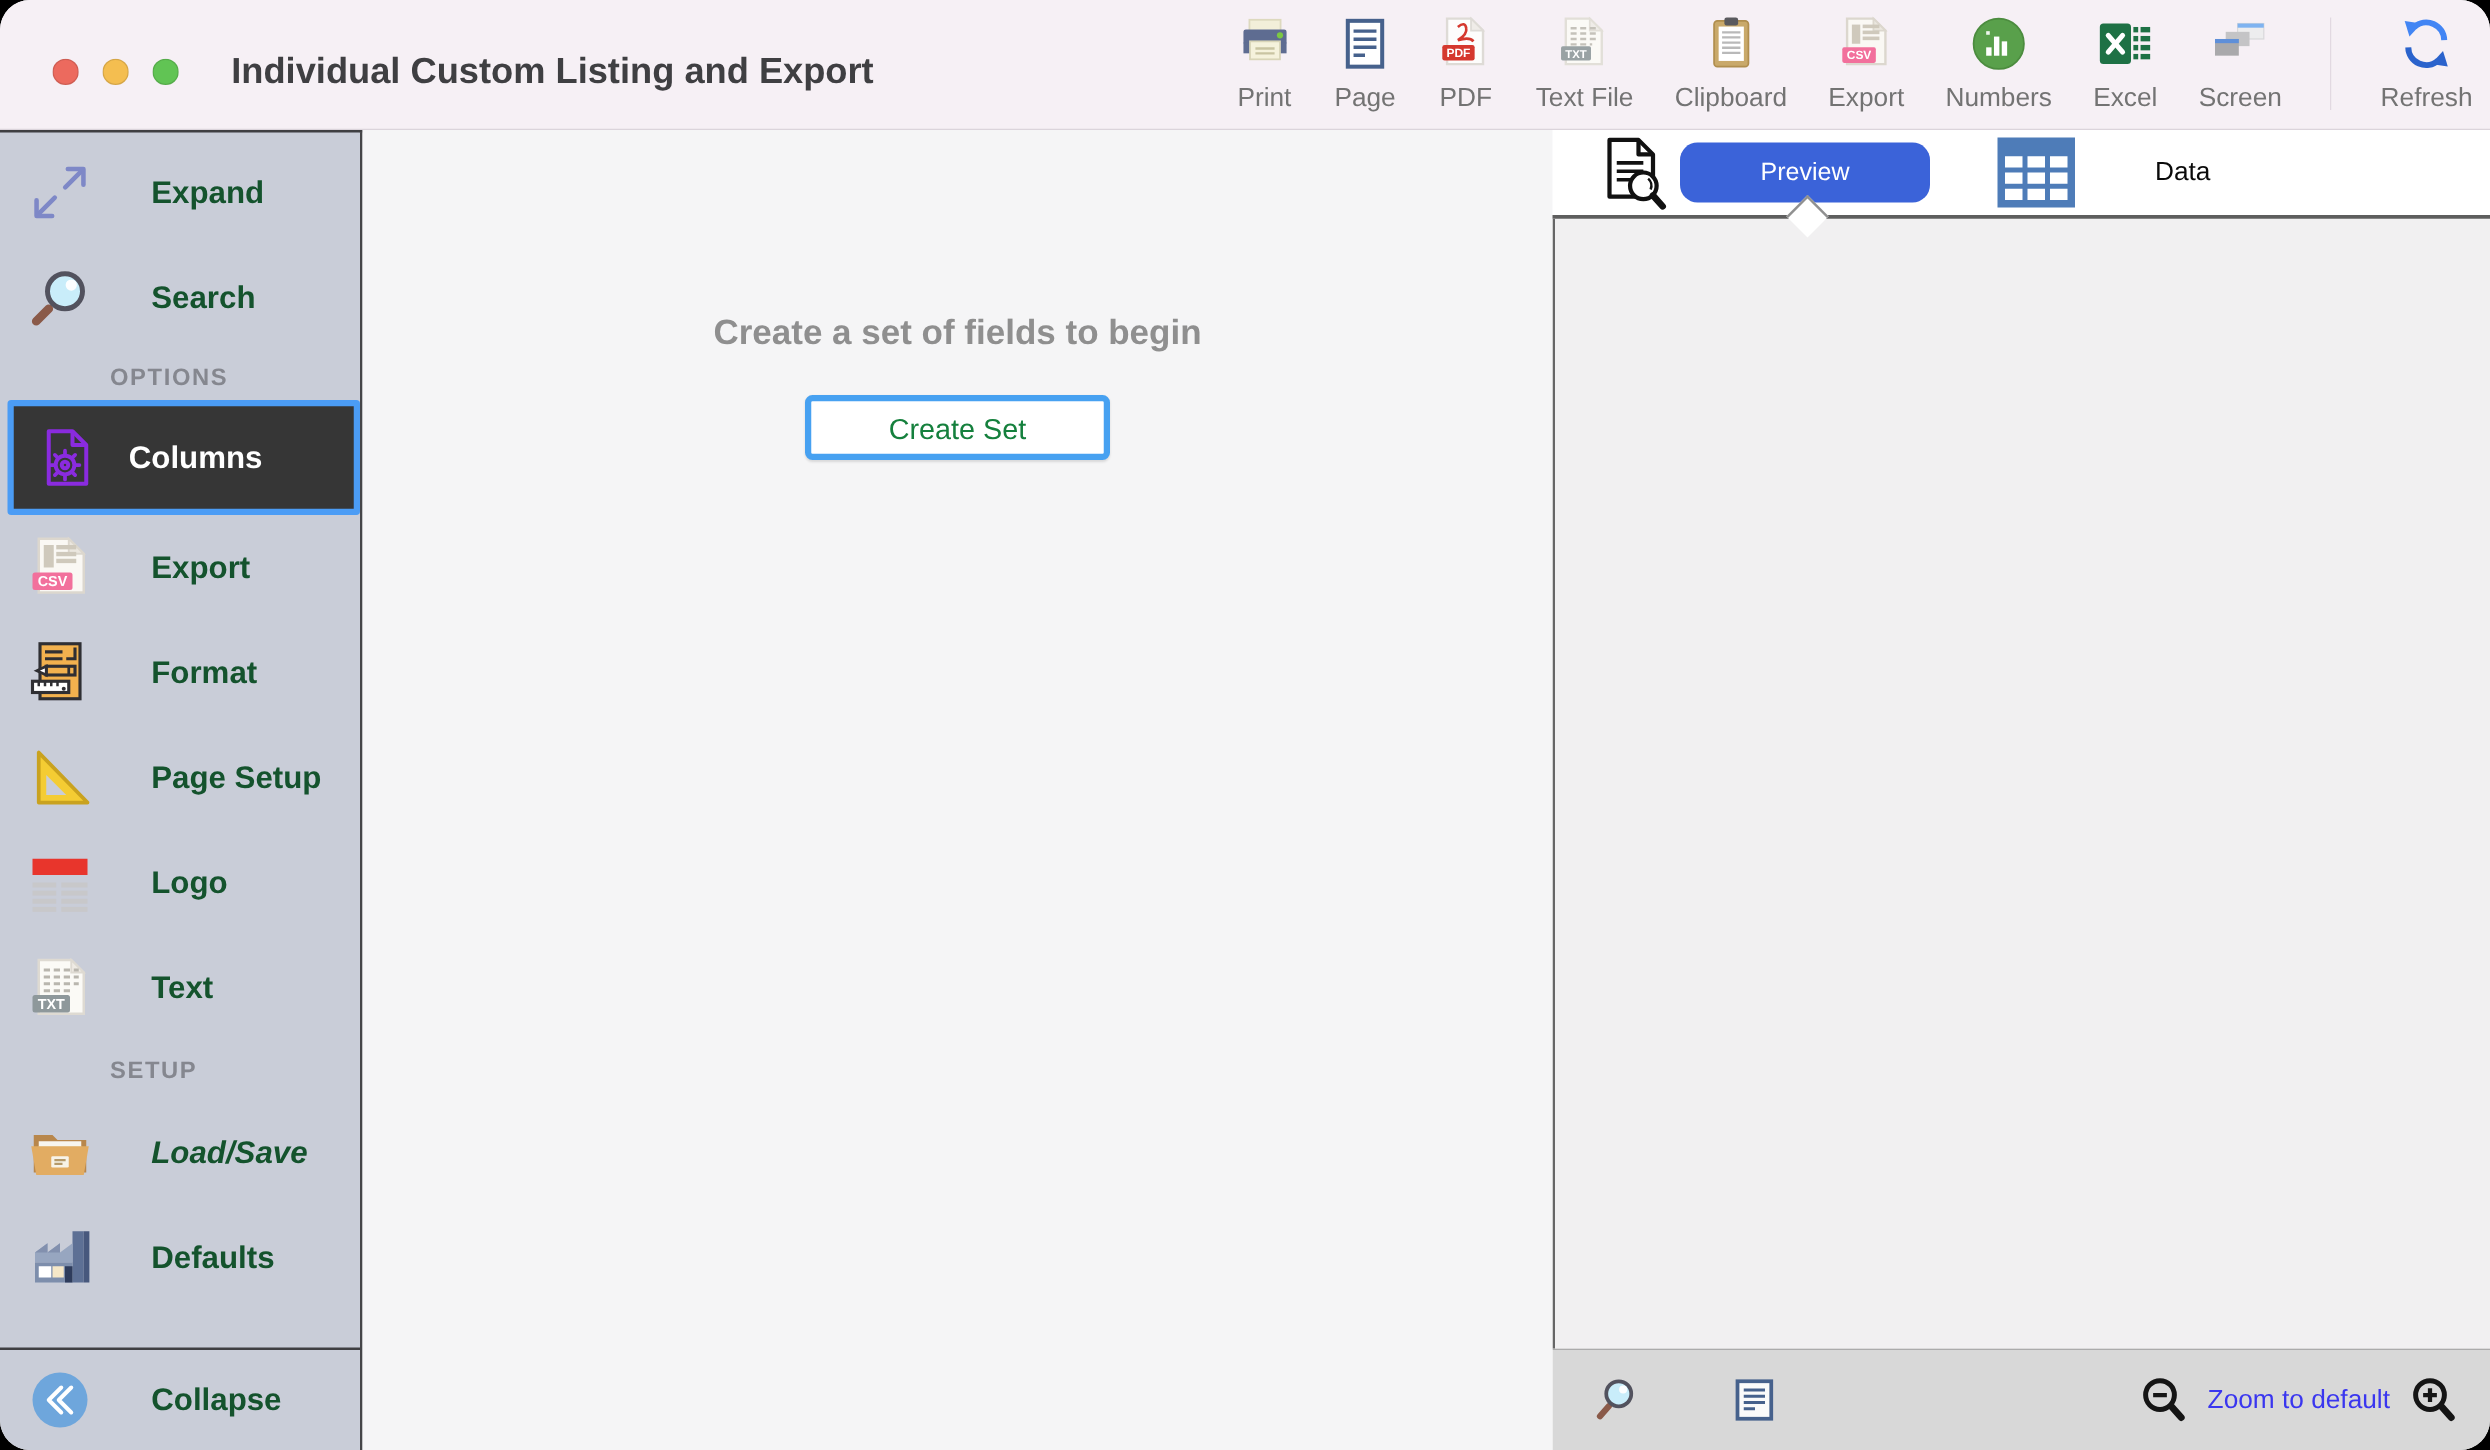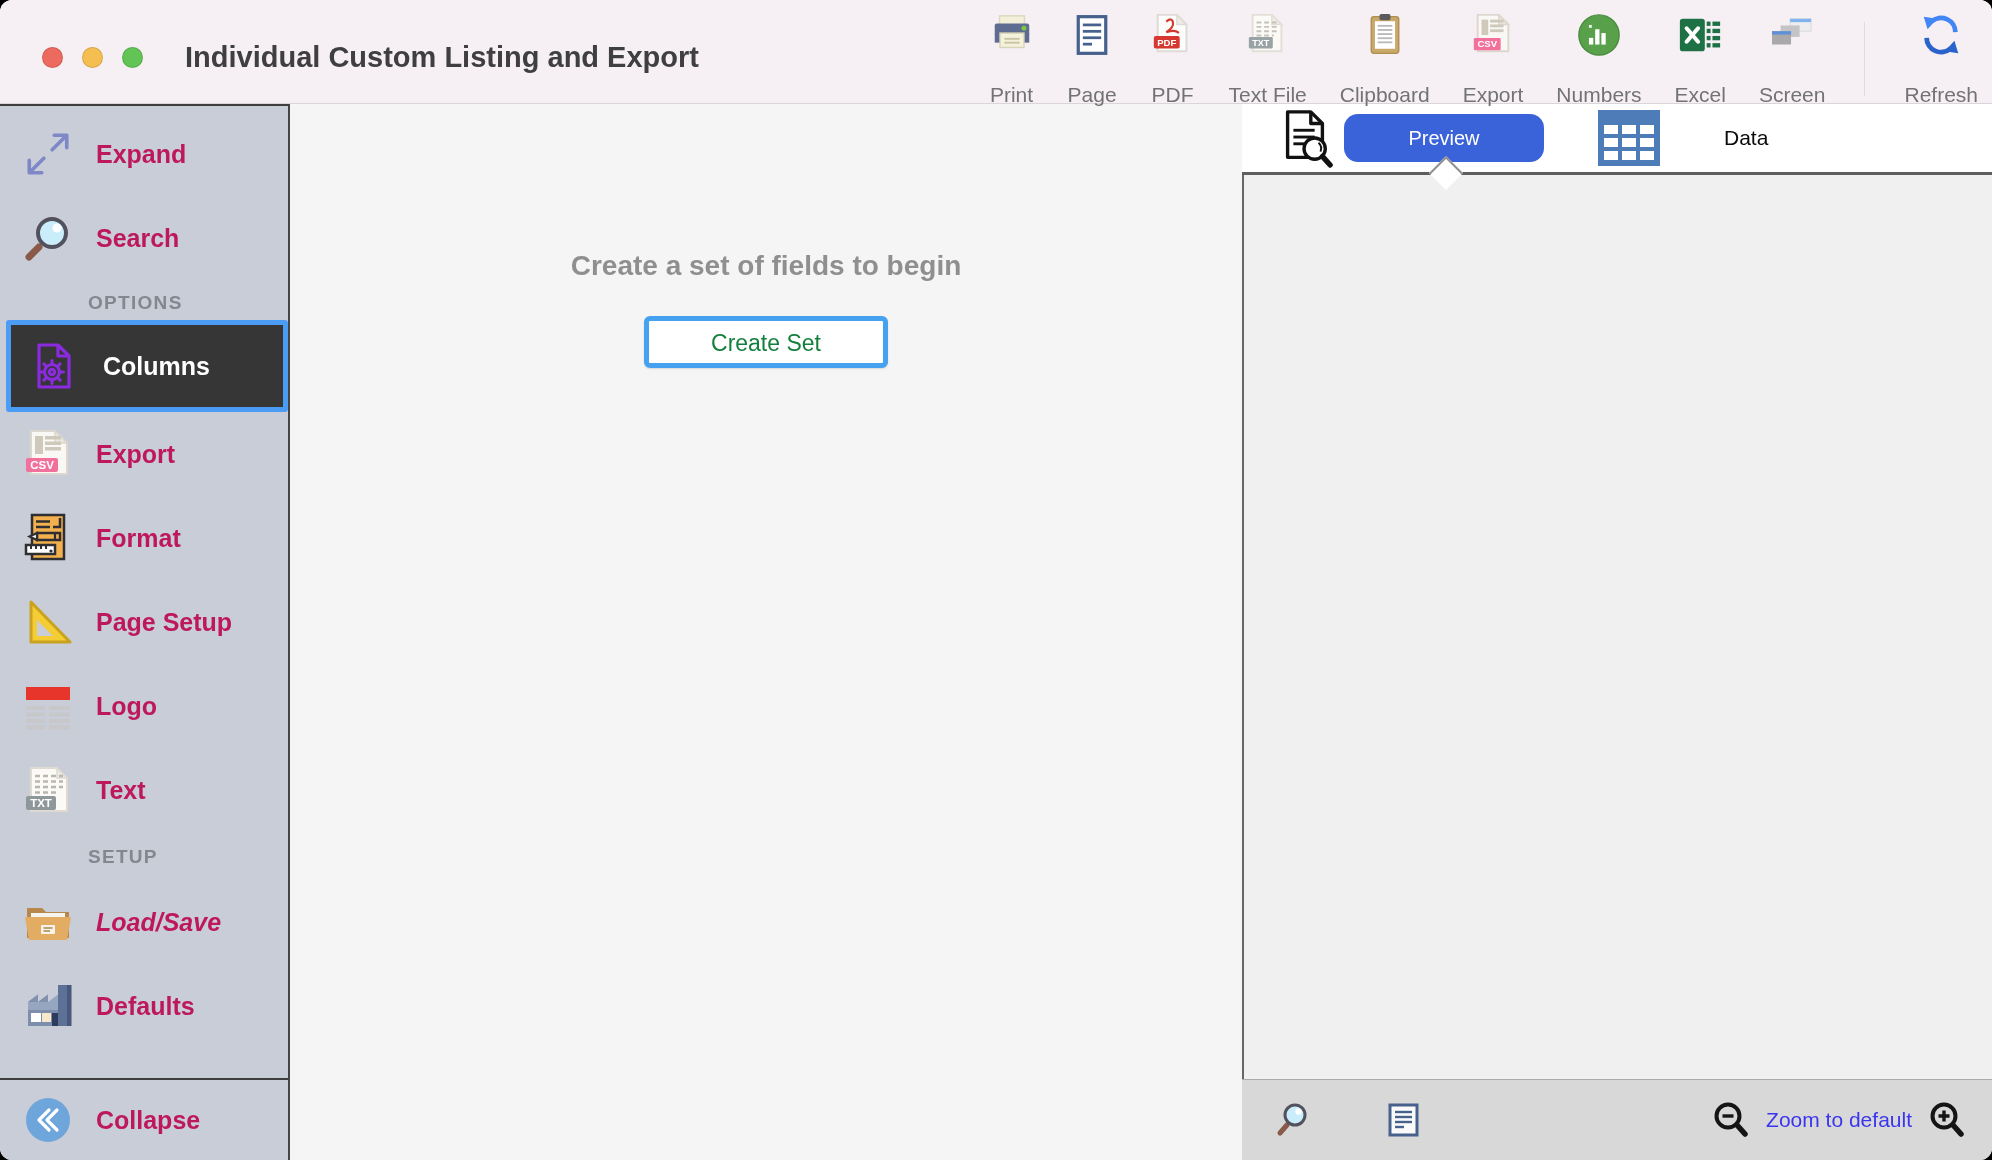--- a/index.html
+++ b/index.html
@@ -1,41 +1,41 @@
 <!DOCTYPE html>
 <html><head>
 <meta charset="utf-8">
 <style>
   html,body{margin:0;padding:0;width:1992px;height:1160px;background:#000;overflow:hidden;
     font-family:"Liberation Sans", sans-serif;}
   *{box-sizing:border-box;}
-  .window{position:absolute;inset:0;border-radius:12px;overflow:hidden;background:#F5F5F6;}
+  .window{position:absolute;inset:0;border-radius:24px;overflow:hidden;background:#F5F5F6;}
 
   
   .titlebar{position:absolute;top:0;left:0;right:0;height:104px;background:#F6F0F5;
     border-bottom:1px solid #DBD4DB;z-index:5;}
   .lights{position:absolute;left:42px;top:47px;display:flex;gap:19px;}
   .light{width:21px;height:21px;border-radius:50%;border:1px solid rgba(0,0,0,0.12);}
   .light.red{background:#EC6A5E;} .light.yellow{background:#F4BE50;} .light.green{background:#61C454;}
   .win-title{position:absolute;left:185px;top:41px;font-size:29px;font-weight:700;color:#3F3F42;}
   .toolbar{position:absolute;right:14px;top:10px;display:flex;align-items:flex-start;gap:33px;}
-  .tb-item{display:flex;flex-direction:column;align-items:center;gap:23px;cursor:default;}
+  .tb-item{display:flex;flex-direction:column;align-items:center;gap:7px;cursor:default;}
   .tb-icon{height:50px;display:flex;align-items:center;justify-content:center;}
   .tb-label{font-size:21px;color:#737373;white-space:nowrap;}
   .tb-sep{width:1px;height:74px;background:#E2D9E1;align-self:center;margin:0 6px;}
 
   
   .body-row{position:absolute;top:104px;left:0;right:0;bottom:0;display:flex;}
 
   
   .sidebar{width:290px;background:#C9CDD8;border-right:2px solid #454548;border-top:2px solid #3F3F42;
     display:flex;flex-direction:column;flex:none;}
   .srow{display:flex;align-items:center;height:84px;flex:none;}
   .srow .ic{width:56px;margin-left:20px;display:flex;justify-content:center;align-items:center;flex:none;}
-  .srow .lbl{margin-left:20px;font-size:25px;font-weight:700;color:#be185d;white-space:nowrap;}
+  .srow .lbl{margin-left:45px;font-size:25px;font-weight:700;color:#14532d;white-space:nowrap;}
   .sec-hdr{height:34px;margin-top:6px;padding-left:88px;display:flex;align-items:center;flex:none;
     font-size:19px;font-weight:700;color:#85878F;letter-spacing:1.3px;}
   .sec-hdr.setup{margin-top:8px;}
   .srow.first{margin-top:6px;}
   .srow.selected-box{height:92px;margin-left:6px;width:282px;border:5px solid #4B9CF5;border-radius:3px;
     background:#363636;}
   .srow.selected-box .ic{margin-left:14px;}
   .srow.selected-box .lbl{margin-left:22px;color:#FFFFFF;}
   .srow.loadsave{margin-top:6px;font-style:italic;}
   .side-footer{margin-top:auto;height:82px;border-top:2px solid #3F3F42;display:flex;align-items:center;flex:none;}

